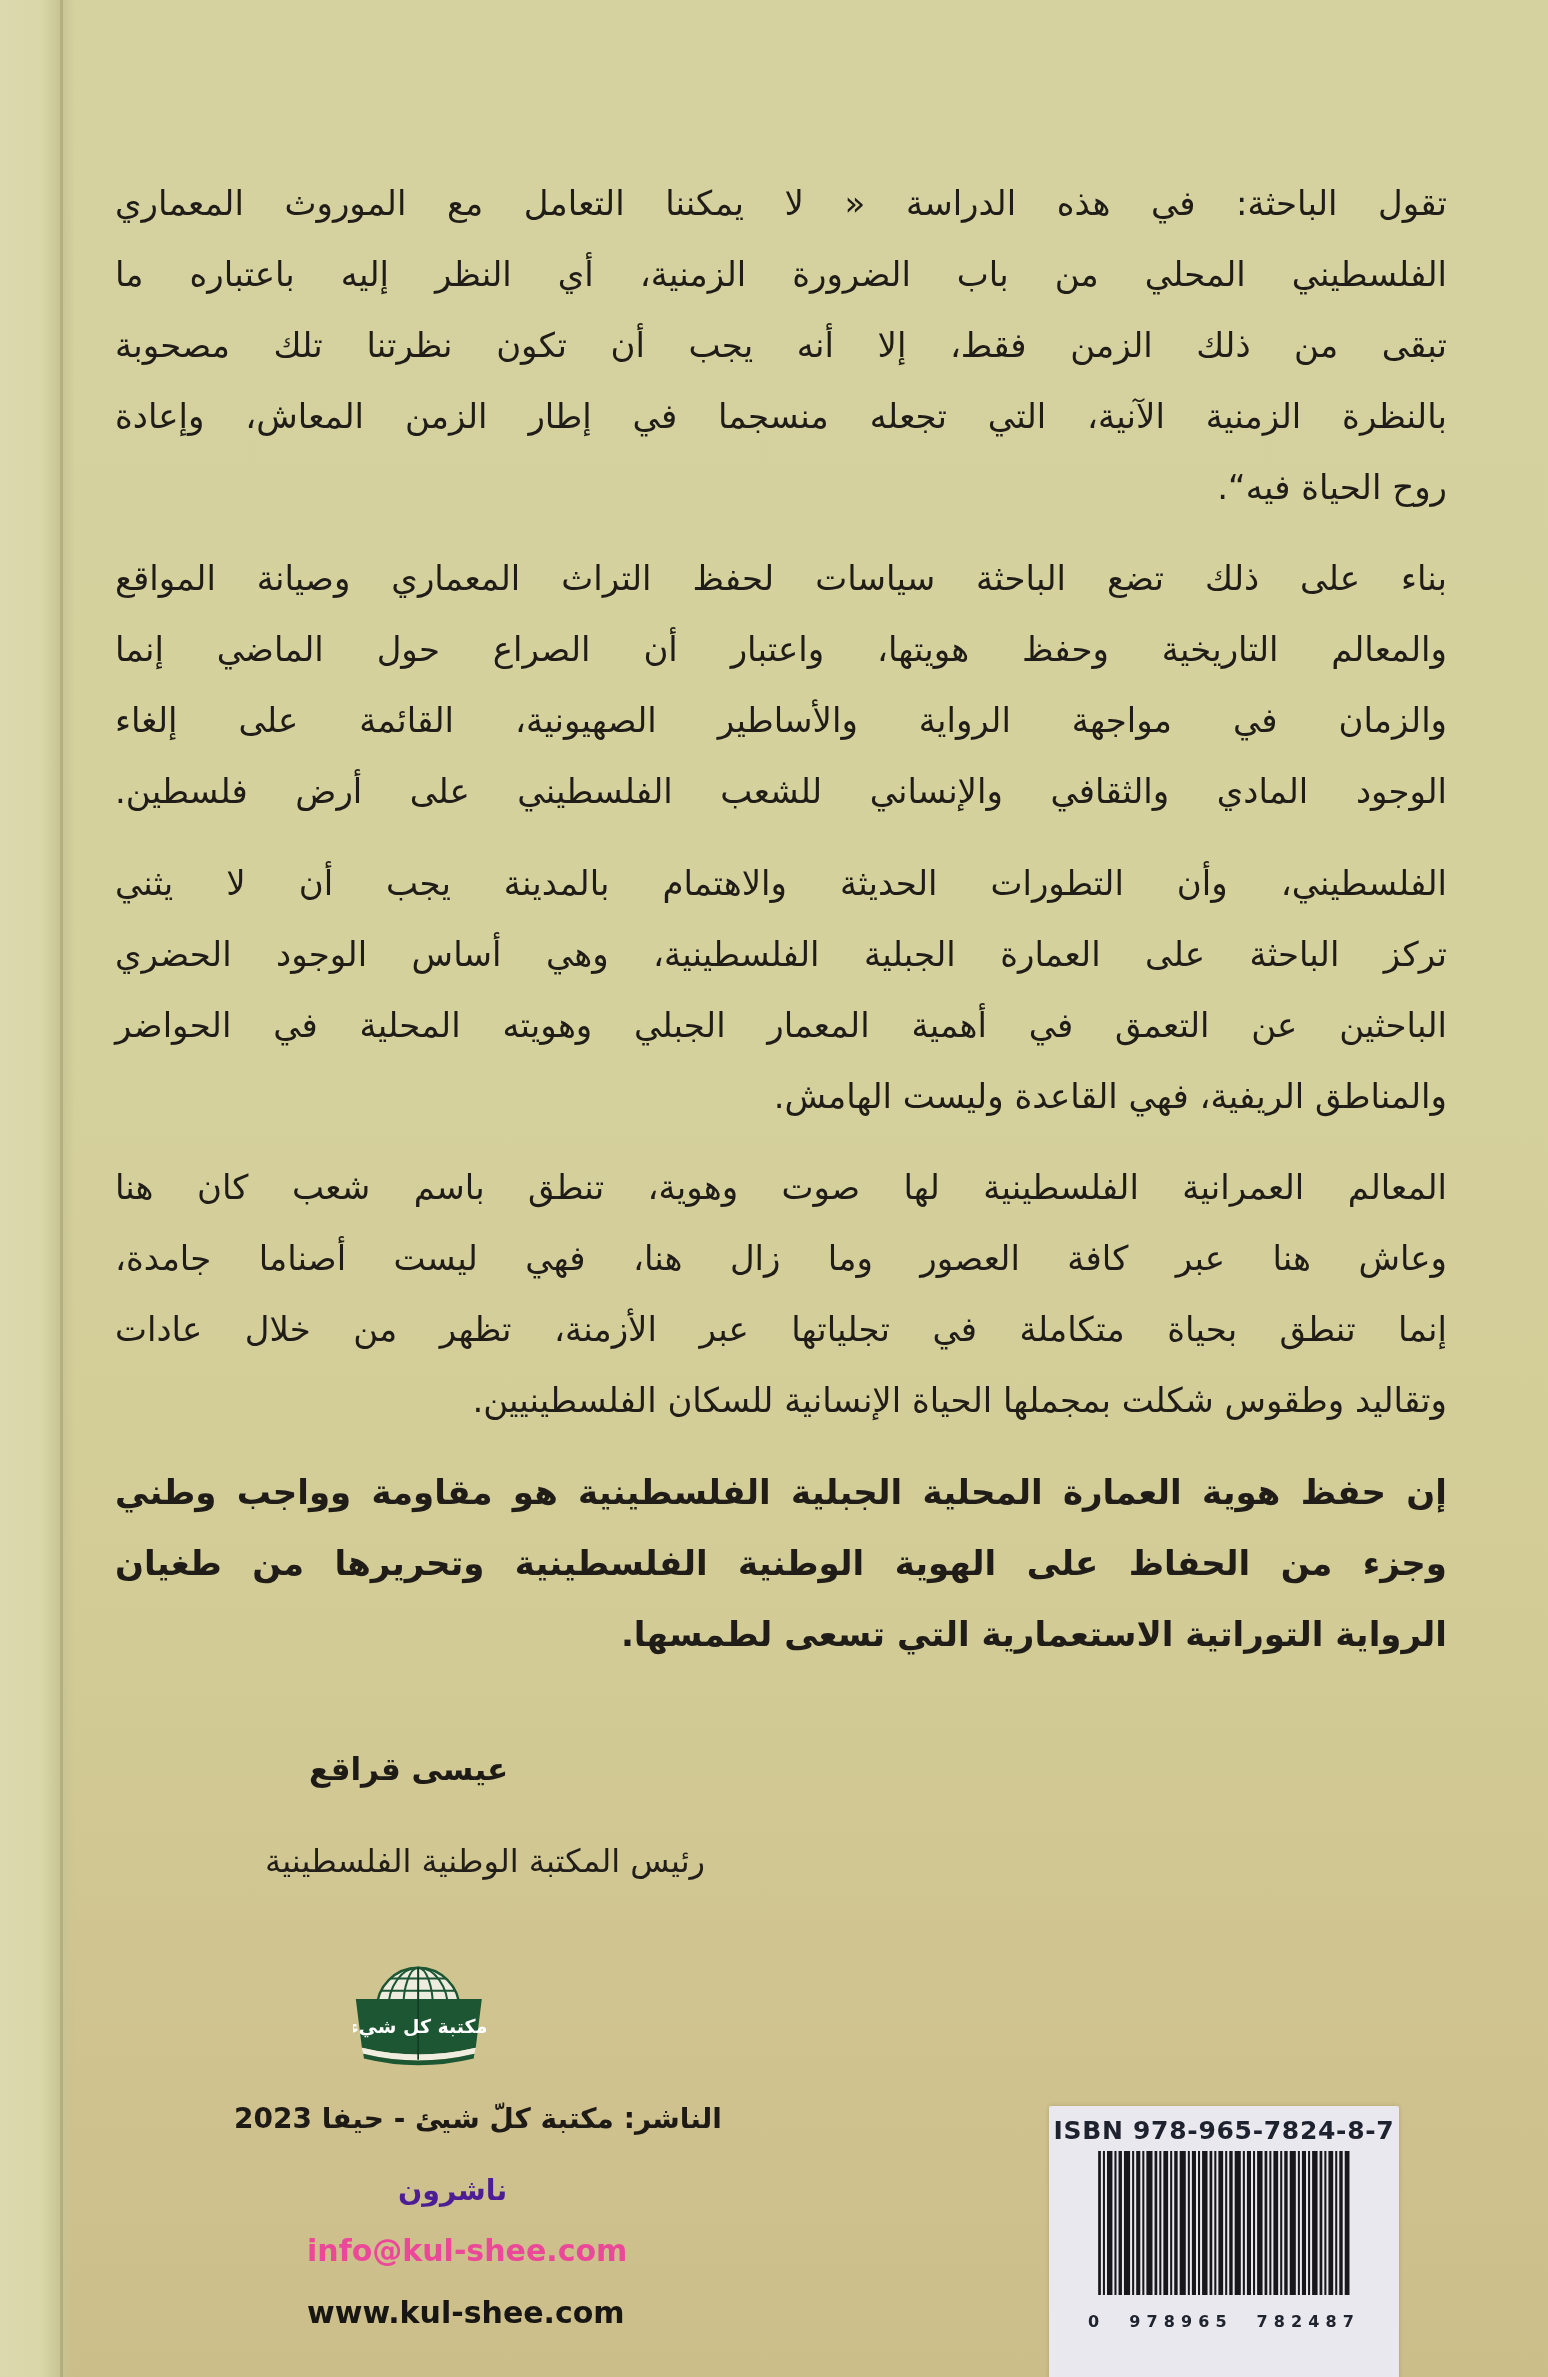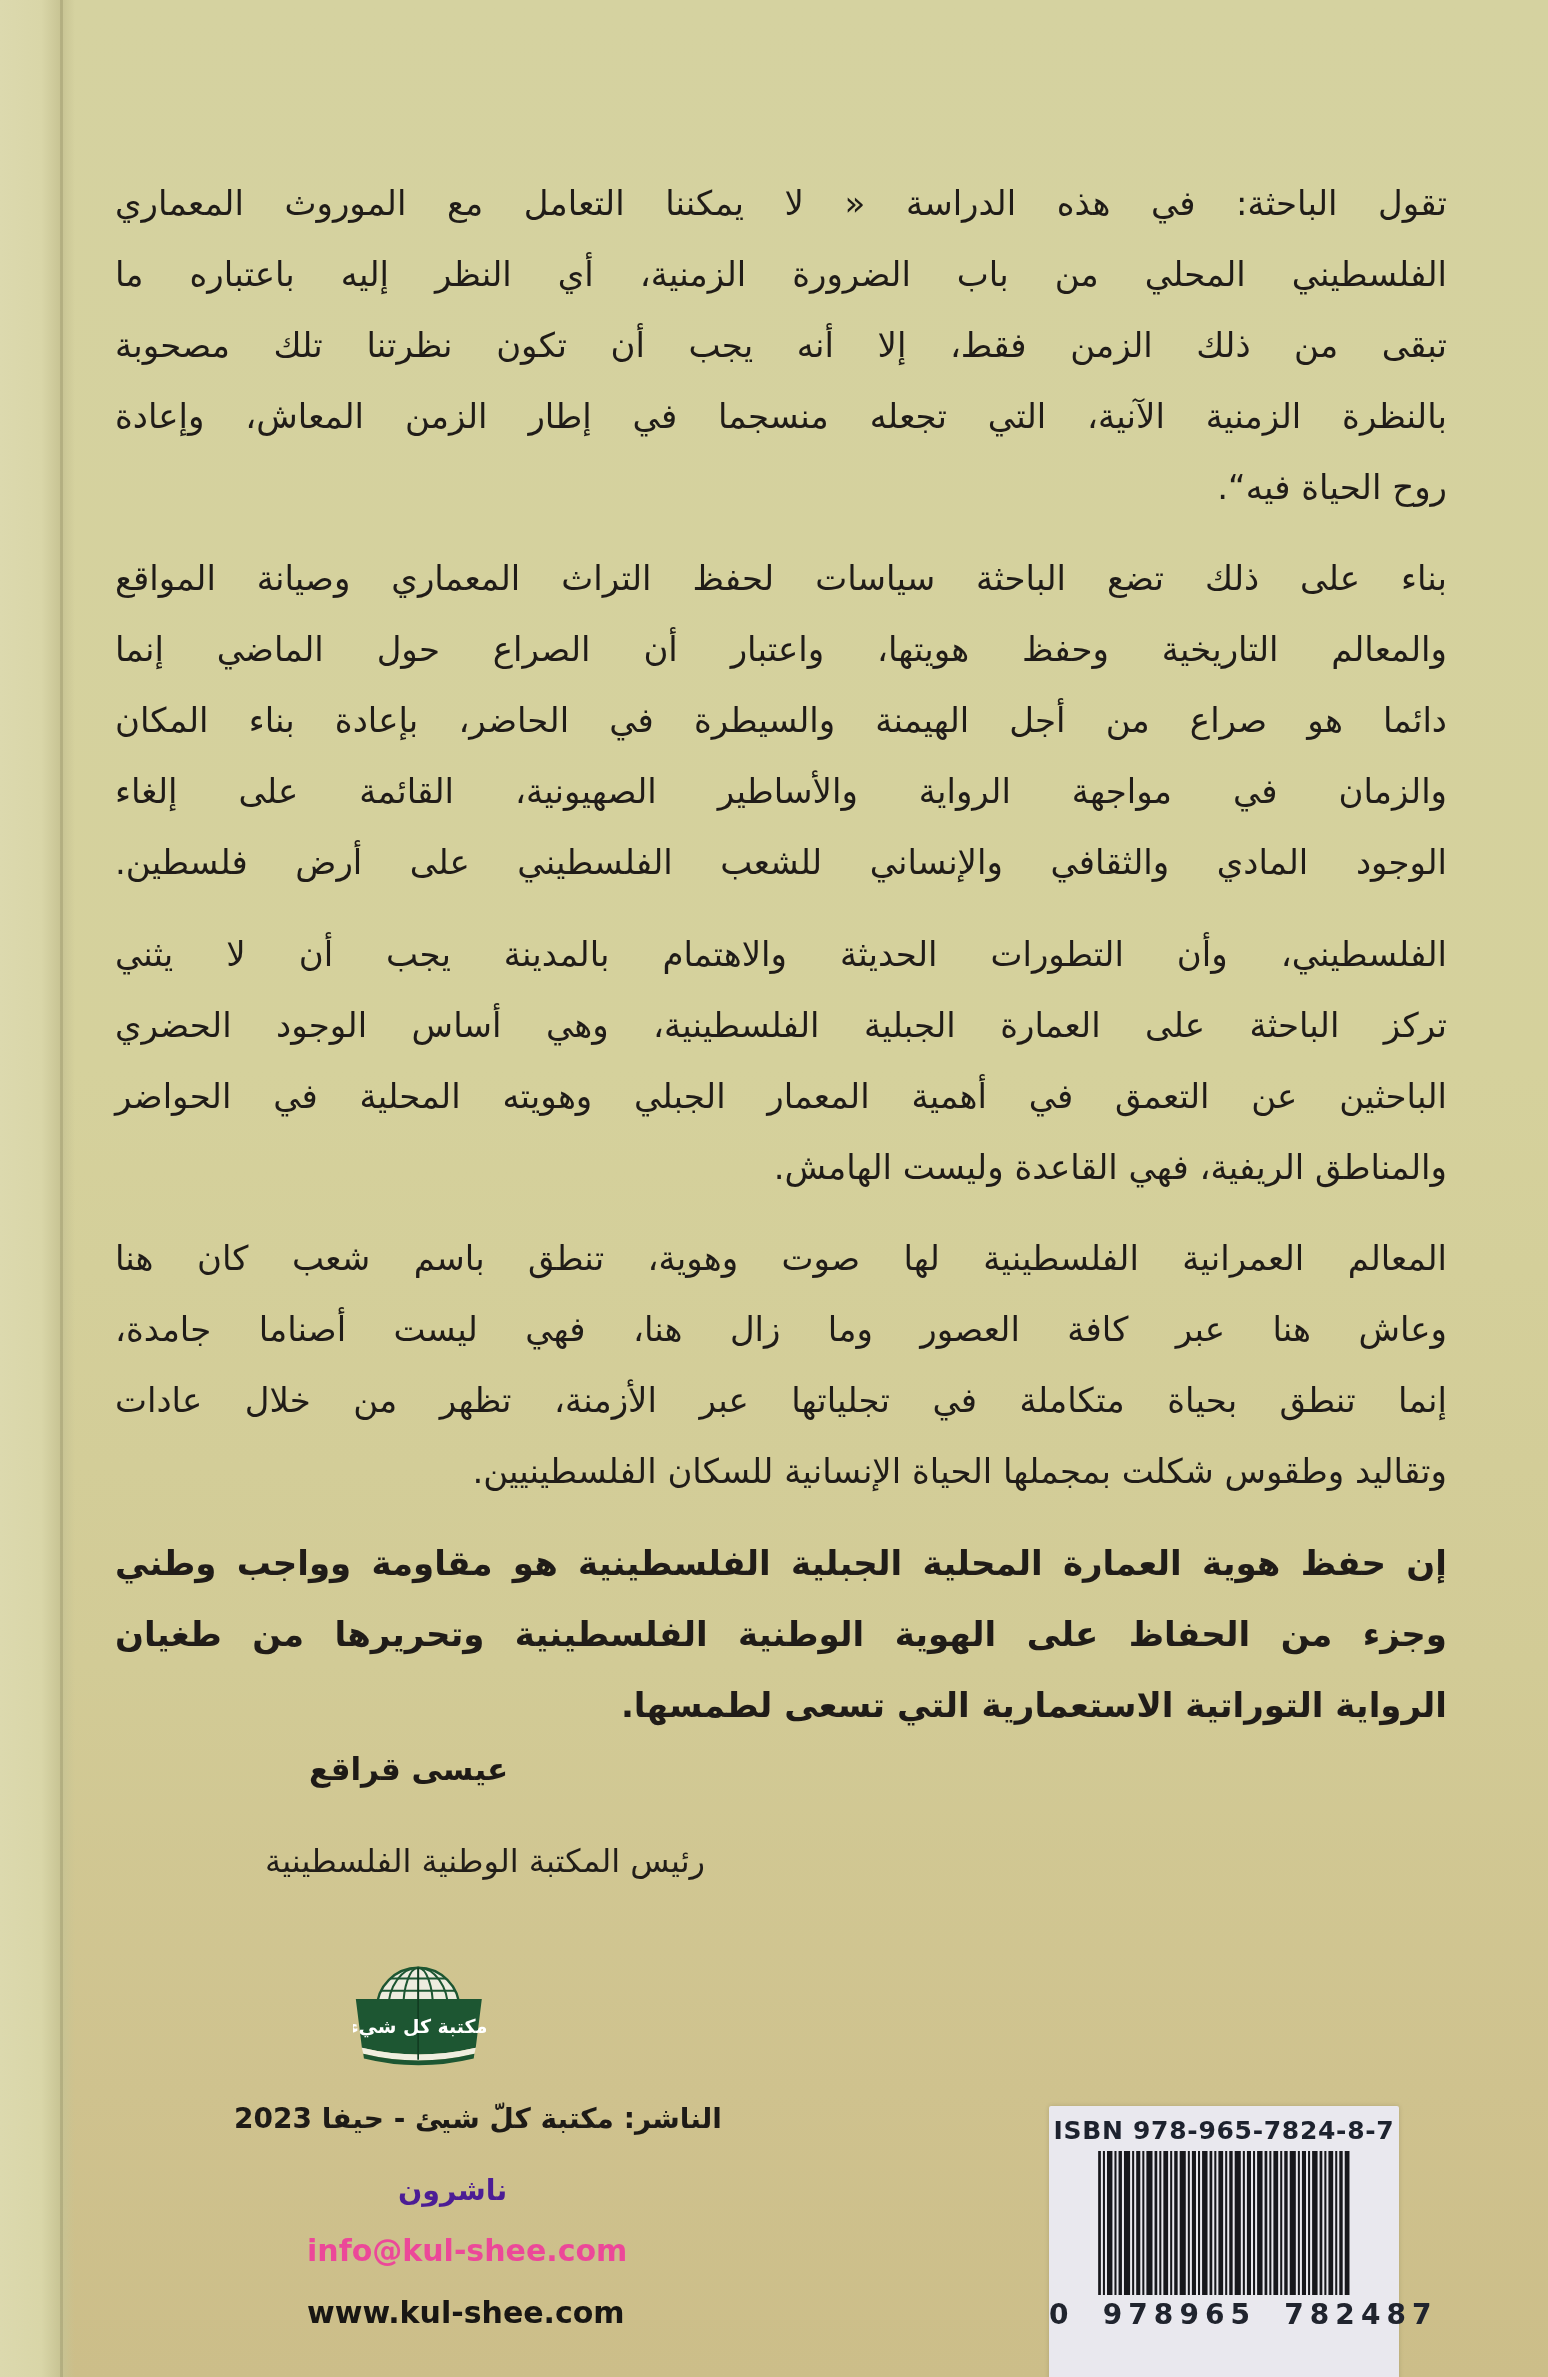--- a/index.html
+++ b/index.html
@@ -75,22 +75,22 @@
     direction: ltr;
   }
   .isbn-text {
     margin-top: 9.5px;
     font-size: 25px; font-weight: bold; letter-spacing: 0.7px;
     color: #1d222e;
     white-space: nowrap;
   }
   .barcode-wrap { margin: 6.8px auto 0 auto; width: 253px; height: 144px; }
   .isbn-digits {
-    margin-top: 3px;
-    font-size: 28px; font-weight: bold; color: #20242e;
+    margin-top: 17px;
+    font-size: 16px; font-weight: bold; color: #20242e;
     letter-spacing: 6.1px; word-spacing: 12.2px;
     white-space: nowrap;
   }
 </style>
 </head>
 <body>
 
 <div class="left-edge"></div>
 <div class="crease"></div>
 
@@ -98,21 +98,20 @@
   <div class="para">
     <div class="line">تقول الباحثة: في هذه الدراسة « لا يمكننا التعامل مع الموروث المعماري</div>
     <div class="line">الفلسطيني المحلي من باب الضرورة الزمنية، أي النظر إليه باعتباره ما</div>
     <div class="line">تبقى من ذلك الزمن فقط، إلا أنه يجب أن تكون نظرتنا تلك مصحوبة</div>
     <div class="line">بالنظرة الزمنية الآنية، التي تجعله منسجما في إطار الزمن المعاش، وإعادة</div>
     <div class="line short">روح الحياة فيه“.</div>
   </div>
   <div class="para">
     <div class="line">بناء على ذلك تضع الباحثة سياسات لحفظ التراث المعماري وصيانة المواقع</div>
     <div class="line">والمعالم التاريخية وحفظ هويتها، واعتبار أن الصراع حول الماضي إنما</div>
-    <div class="line">دائما هو صراع من أجل الهيمنة والسيطرة في الحاضر، بإعادة بناء المكان</div>
     <div class="line">والزمان في مواجهة الرواية والأساطير الصهيونية، القائمة على إلغاء</div>
     <div class="line">الوجود المادي والثقافي والإنساني للشعب الفلسطيني على أرض فلسطين.</div>
   </div>
   <div class="para">
     <div class="line">الفلسطيني، وأن التطورات الحديثة والاهتمام بالمدينة يجب أن لا يثني</div>
     <div class="line">تركز الباحثة على العمارة الجبلية الفلسطينية، وهي أساس الوجود الحضري</div>
     <div class="line">الباحثين عن التعمق في أهمية المعمار الجبلي وهويته المحلية في الحواضر</div>
     <div class="line short">والمناطق الريفية، فهي القاعدة وليست الهامش.</div>
   </div>
   <div class="para">

